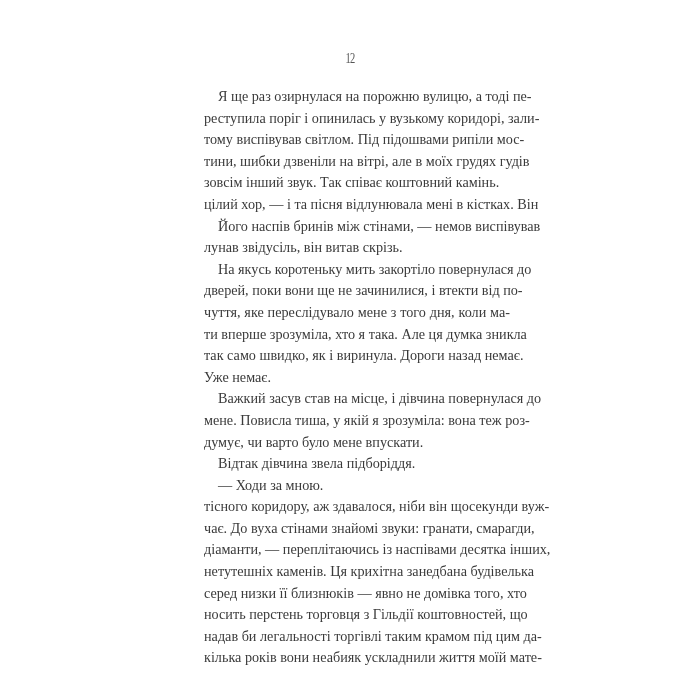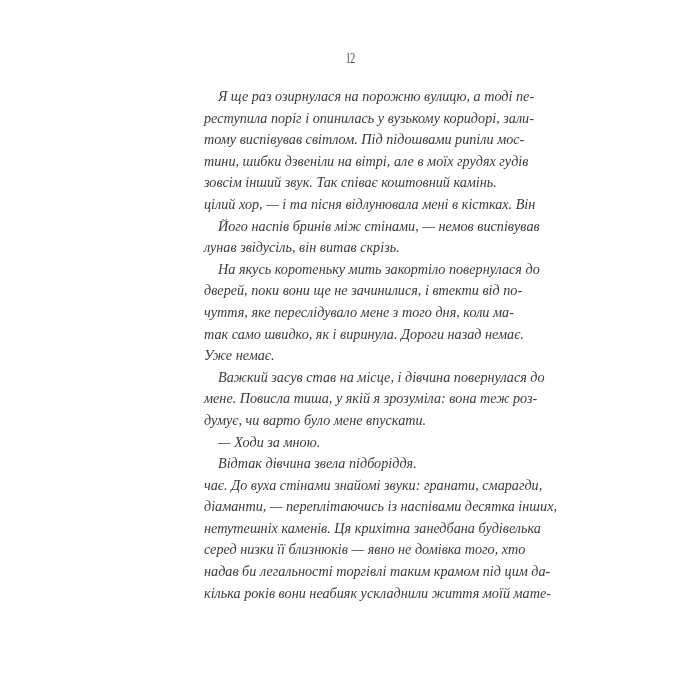--- a/index.html
+++ b/index.html
@@ -7,21 +7,21 @@
   .page-number {
     position:absolute; top:50px; left:0; width:700px; text-align:center;
     font-family:"Liberation Serif", serif; font-size:15px; color:#555;
     letter-spacing:-1px; transform:scaleX(0.7);
   }
   .text-block {
     position:absolute; top:86px; left:204px; width:306px;
     font-family:"Liberation Serif", serif; font-size:14.2px; line-height:21.6px;
     color:#3a3a3a;
   }
-  .line { display:block; white-space:nowrap; text-align:justify; text-align-last:justify; height:21.6px;font-style:italic; }
+  .line { display:block; white-space:nowrap; text-align:justify; text-align-last:justify; height:21.6px; }
   .line.indent { padding-left:14px; }
   .line.last { text-align-last:left; }
 </style>
 </head>
 <body>
 
 <div class="page-number">12</div>
 
 <div class="text-block">
   <div>
@@ -33,36 +33,39 @@
   </div>
   <div>
     <span class="line">цілий хор, — і та пісня відлунювала мені в кістках. Він</span>
     <span class="line indent">Його наспів бринів між стінами, — немов виспівував</span>
     <span class="line last">лунав звідусіль, він витав скрізь.</span>
   </div>
   <div>
     <span class="line indent">На якусь коротеньку мить закортіло повернулася до</span>
     <span class="line">дверей, поки вони ще не зачинилися, і втекти від по-</span>
     <span class="line">чуття, яке переслідувало мене з того дня, коли ма-</span>
+    <span class="line">ти вперше зрозуміла, хто я така. Але ця думка зникла</span>
     <span class="line">так само швидко, як і виринула. Дороги назад немає.</span>
     <span class="line last">Уже немає.</span>
   </div>
   <div>
     <span class="line indent">Важкий засув став на місце, і дівчина повернулася до</span>
     <span class="line">мене. Повисла тиша, у якій я зрозуміла: вона теж роз-</span>
     <span class="line last">думує, чи варто було мене впускати.</span>
   </div>
   <div>
+    <span class="line indent last">Відтак дівчина звела підборіддя.</span>
+  </div>
+  <div>
     <span class="line indent last">— Ходи за мною.</span>
   </div>
   <div>
-    <span class="line indent last">Відтак дівчина звела підборіддя.</span>
-  </div>
-  <div>
+    <span class="line">тісного коридору, аж здавалося, ніби він щосекунди вуж-</span>
     <span class="line">чає. До вуха стінами знайомі звуки: гранати, смарагди,</span>
     <span class="line">діаманти, — переплітаючись із наспівами десятка інших,</span>
     <span class="line">нетутешніх каменів. Ця крихітна занедбана будівелька</span>
     <span class="line">серед низки її близнюків — явно не домівка того, хто</span>
+    <span class="line">носить перстень торговця з Гільдії коштовностей, що</span>
     <span class="line">надав би легальності торгівлі таким крамом під цим да-</span>
     <span class="line">кілька років вони неабияк ускладнили життя моїй мате-</span>
 
   </div>
 </div>
 
 </body></html>

